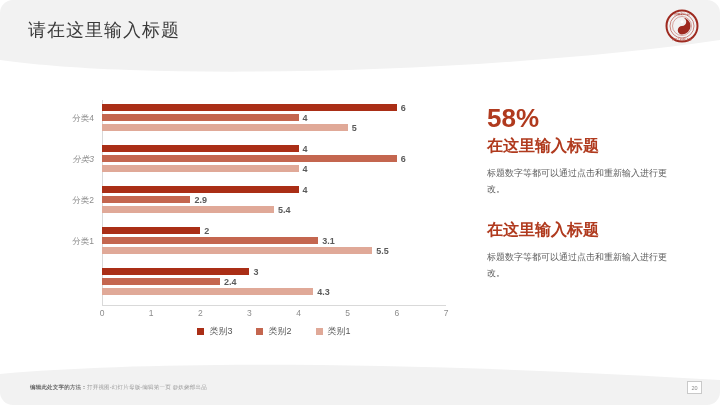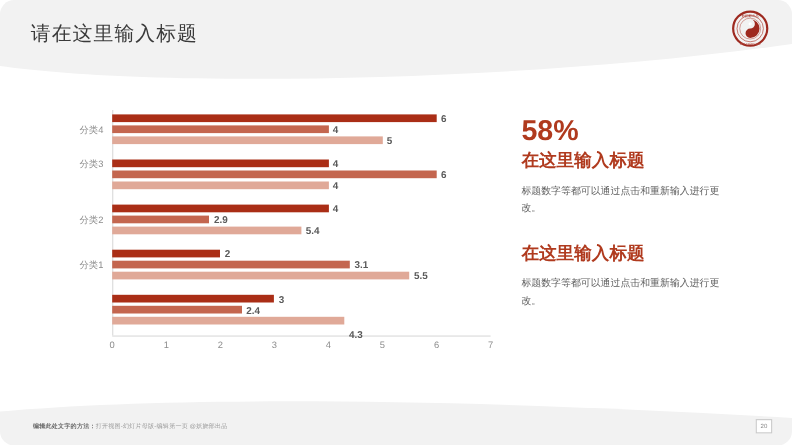--- a/index.html
+++ b/index.html
@@ -68,21 +68,21 @@
 
   .legend{
     position:absolute;left:56px;top:225px;width:344px;
     display:flex;justify-content:center;gap:24px;
     font-size:9px;color:#555;
   }
   .legend-item{display:flex;align-items:center;gap:5px;}
   .legend-swatch{width:7px;height:7px;display:inline-block;}
 
   
-  .side{position:absolute;left:474px;top:105px;width:195px;}
+  .side{position:absolute;left:487px;top:105px;width:195px;}
   .stat-block{margin-bottom:22px;}
   .stat-num{
     font-size:26px;font-weight:bold;color:#b03a1e;line-height:1.05;
     margin:0 0 4px 0;
   }
   .stat-sub{
     font-size:16px;font-weight:bold;color:#b03a1e;margin:0 0 8px 0;
   }
   .stat-desc{
     font-size:9px;color:#606060;line-height:1.8;margin:0;
@@ -145,21 +145,21 @@
           <div class="bar-row">
             <div class="bar" style="width: 196.571px; background: rgb(196, 102, 79);"></div>
             <span class="bar-val" style="left: 196.571px;">4</span>
           </div>
           <div class="bar-row">
             <div class="bar" style="width: 245.714px; background: rgb(224, 169, 152);"></div>
             <span class="bar-val" style="left: 245.714px;">5</span>
           </div>
         </div>
         <div class="group" style="top: 45px;">
-          <div class="cat-label" style="top: 5px;">分类3</div>
+          <div class="cat-label" style="top: 15px; font-style: italic;">分类3</div>
           <div class="bar-row">
             <div class="bar" style="width: 196.571px; background: rgb(170, 46, 22);"></div>
             <span class="bar-val" style="left: 196.571px;">4</span>
           </div>
           <div class="bar-row">
             <div class="bar" style="width: 294.857px; background: rgb(196, 102, 79);"></div>
             <span class="bar-val" style="left: 294.857px;">6</span>
           </div>
           <div class="bar-row">
             <div class="bar" style="width: 196.571px; background: rgb(224, 169, 152);"></div>
@@ -200,34 +200,48 @@
           <div class="bar-row">
             <div class="bar" style="width: 147.429px; background: rgb(170, 46, 22);"></div>
             <span class="bar-val" style="left: 147.429px;">3</span>
           </div>
           <div class="bar-row">
             <div class="bar" style="width: 117.943px; background: rgb(196, 102, 79);"></div>
             <span class="bar-val" style="left: 117.943px;">2.4</span>
           </div>
           <div class="bar-row">
             <div class="bar" style="width: 211.314px; background: rgb(224, 169, 152);"></div>
-            <span class="bar-val" style="left: 211.314px; margin-top: 12px;">4.3</span>
+            <span class="bar-val" style="left: 211.314px;">4.3</span>
           </div>
         </div>
       </div>
     <div class="xticks">
         <span class="xtick" style="left: 0px;">0</span>
         <span class="xtick" style="left: 49.1429px;">1</span>
         <span class="xtick" style="left: 98.2857px;">2</span>
         <span class="xtick" style="left: 147.429px;">3</span>
         <span class="xtick" style="left: 196.571px;">4</span>
         <span class="xtick" style="left: 245.714px;">5</span>
         <span class="xtick" style="left: 294.857px;">6</span>
         <span class="xtick" style="left: 344px;">7</span>
       </div>
+    <div class="legend">
+        <span class="legend-item">
+          <span class="legend-swatch" style="background: rgb(170, 46, 22);"></span>
+          <span>类别3</span>
+        </span>
+        <span class="legend-item">
+          <span class="legend-swatch" style="background: rgb(196, 102, 79);"></span>
+          <span>类别2</span>
+        </span>
+        <span class="legend-item">
+          <span class="legend-swatch" style="background: rgb(224, 169, 152);"></span>
+          <span>类别1</span>
+        </span>
+      </div>
   </div>
 
   <div class="side">
     <div class="stat-block">
       <div class="stat-num">58%</div>
       <div class="stat-sub">在这里输入标题</div>
       <div class="stat-desc">标题数字等都可以通过点击和重新输入进行更改。</div>
     </div>
     <div class="stat-block">
       <div class="stat-sub">在这里输入标题</div>

